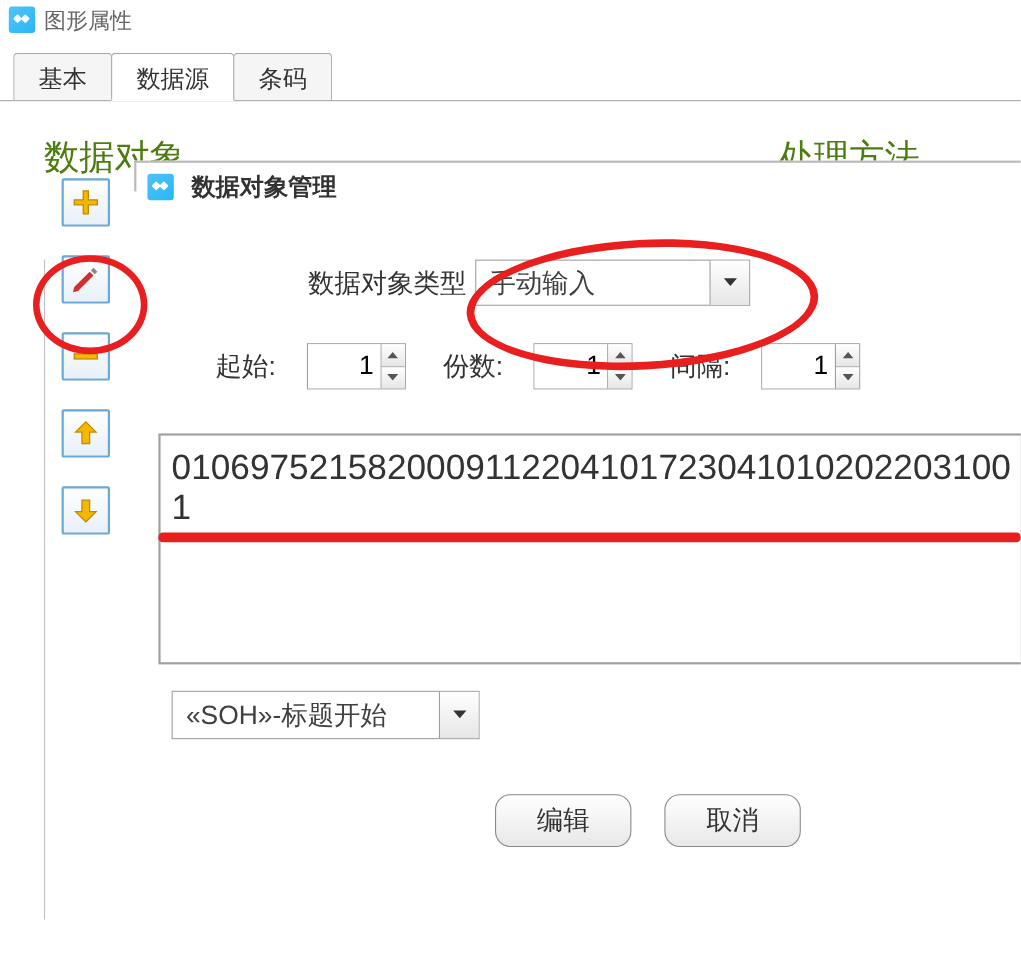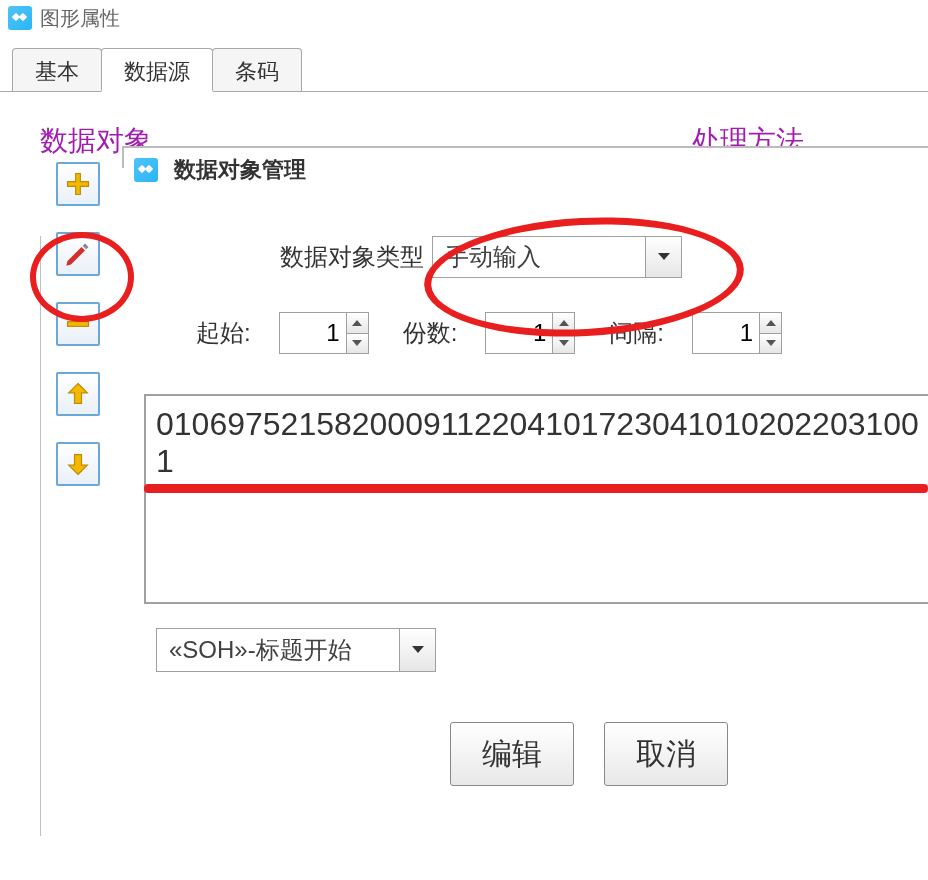--- a/index.html
+++ b/index.html
@@ -64,22 +64,22 @@
       background: #fff;
       border-bottom: 2px solid #fff;
       z-index: 1;
       margin-bottom: -1px;
     }
     .content {
       padding: 30px 16px 0 40px;
       position: relative;
     }
     .groupbox-label {
-      font-size: 28px;
-      color: #a21caf;
+      font-size: 32px;
+      color: #4d7c0f;
       margin-bottom: 8px;
     }
     .group-row {
       display: flex;
       gap: 540px;
     }
     .sidebar-buttons {
       position: absolute;
       left: 56px;
       top: 70px;
@@ -229,27 +229,27 @@
       margin-top: 24px;
     }
     .button-row {
       display: flex;
       gap: 30px;
       margin-top: 50px;
       margin-left: 310px;
     }
     .btn {
       width: 124px;
-      height: 64px;
+      height: 48px;
       border: 1px solid #888;
       background: linear-gradient(to bottom, #fff, #e8e8e8);
-      font-size: 30px;
+      font-size: 24px;
       color: #333;
       cursor: pointer;
-      border-radius: 3px;
+      border-radius: 14px;
     }
     
     .red-ellipse-1 {
       position: absolute;
       left: 30px;
       top: 232px;
       width: 104px;
       height: 90px;
       border: 6px solid #e91e1e;
       border-radius: 50%;

